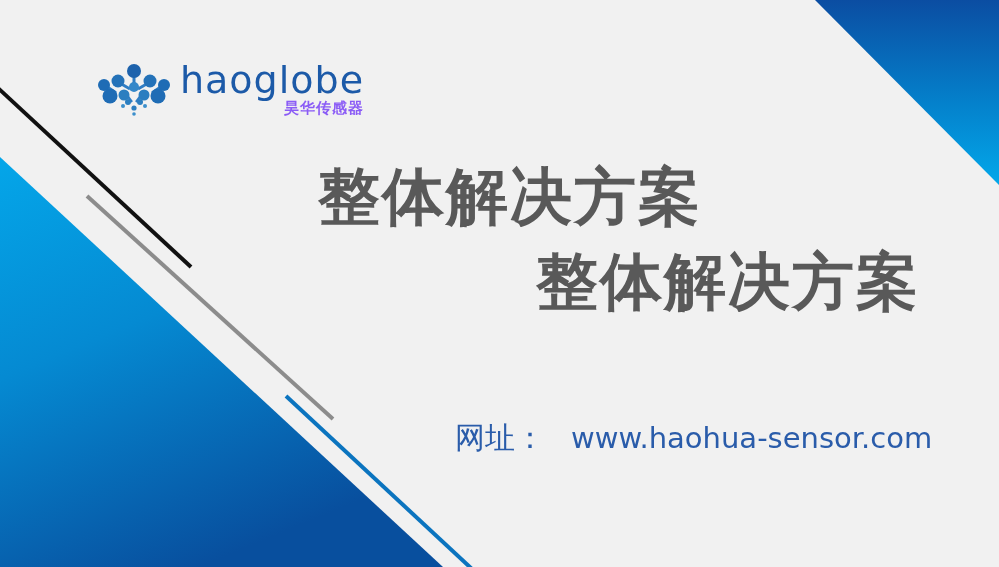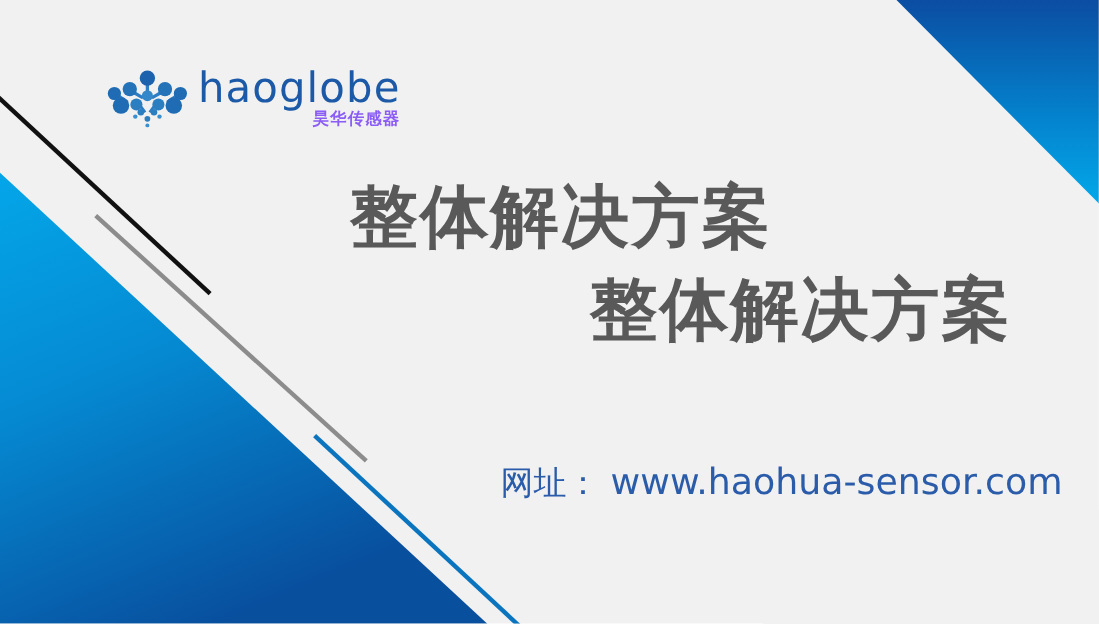--- a/index.html
+++ b/index.html
@@ -104,23 +104,23 @@
 
   .site-label {
     font-family: "DejaVu Sans", "Liberation Sans", sans-serif;
     font-size: 30px;
     font-weight: 400;
     letter-spacing: 0px;
   }
 
   .site-url {
     font-family: "DejaVu Sans", "Liberation Sans", sans-serif;
-    font-size: 33px;
+    font-size: 29px;
     font-weight: 400;
-    margin-left: 10px;
+    margin-left: 26px;
     letter-spacing: 0px;
   }
 </style>
 </head>
 <body>
 
 <div class="slide">
 
   <svg class="deco" viewBox="0 0 999 567" preserveAspectRatio="none">
     <defs>

